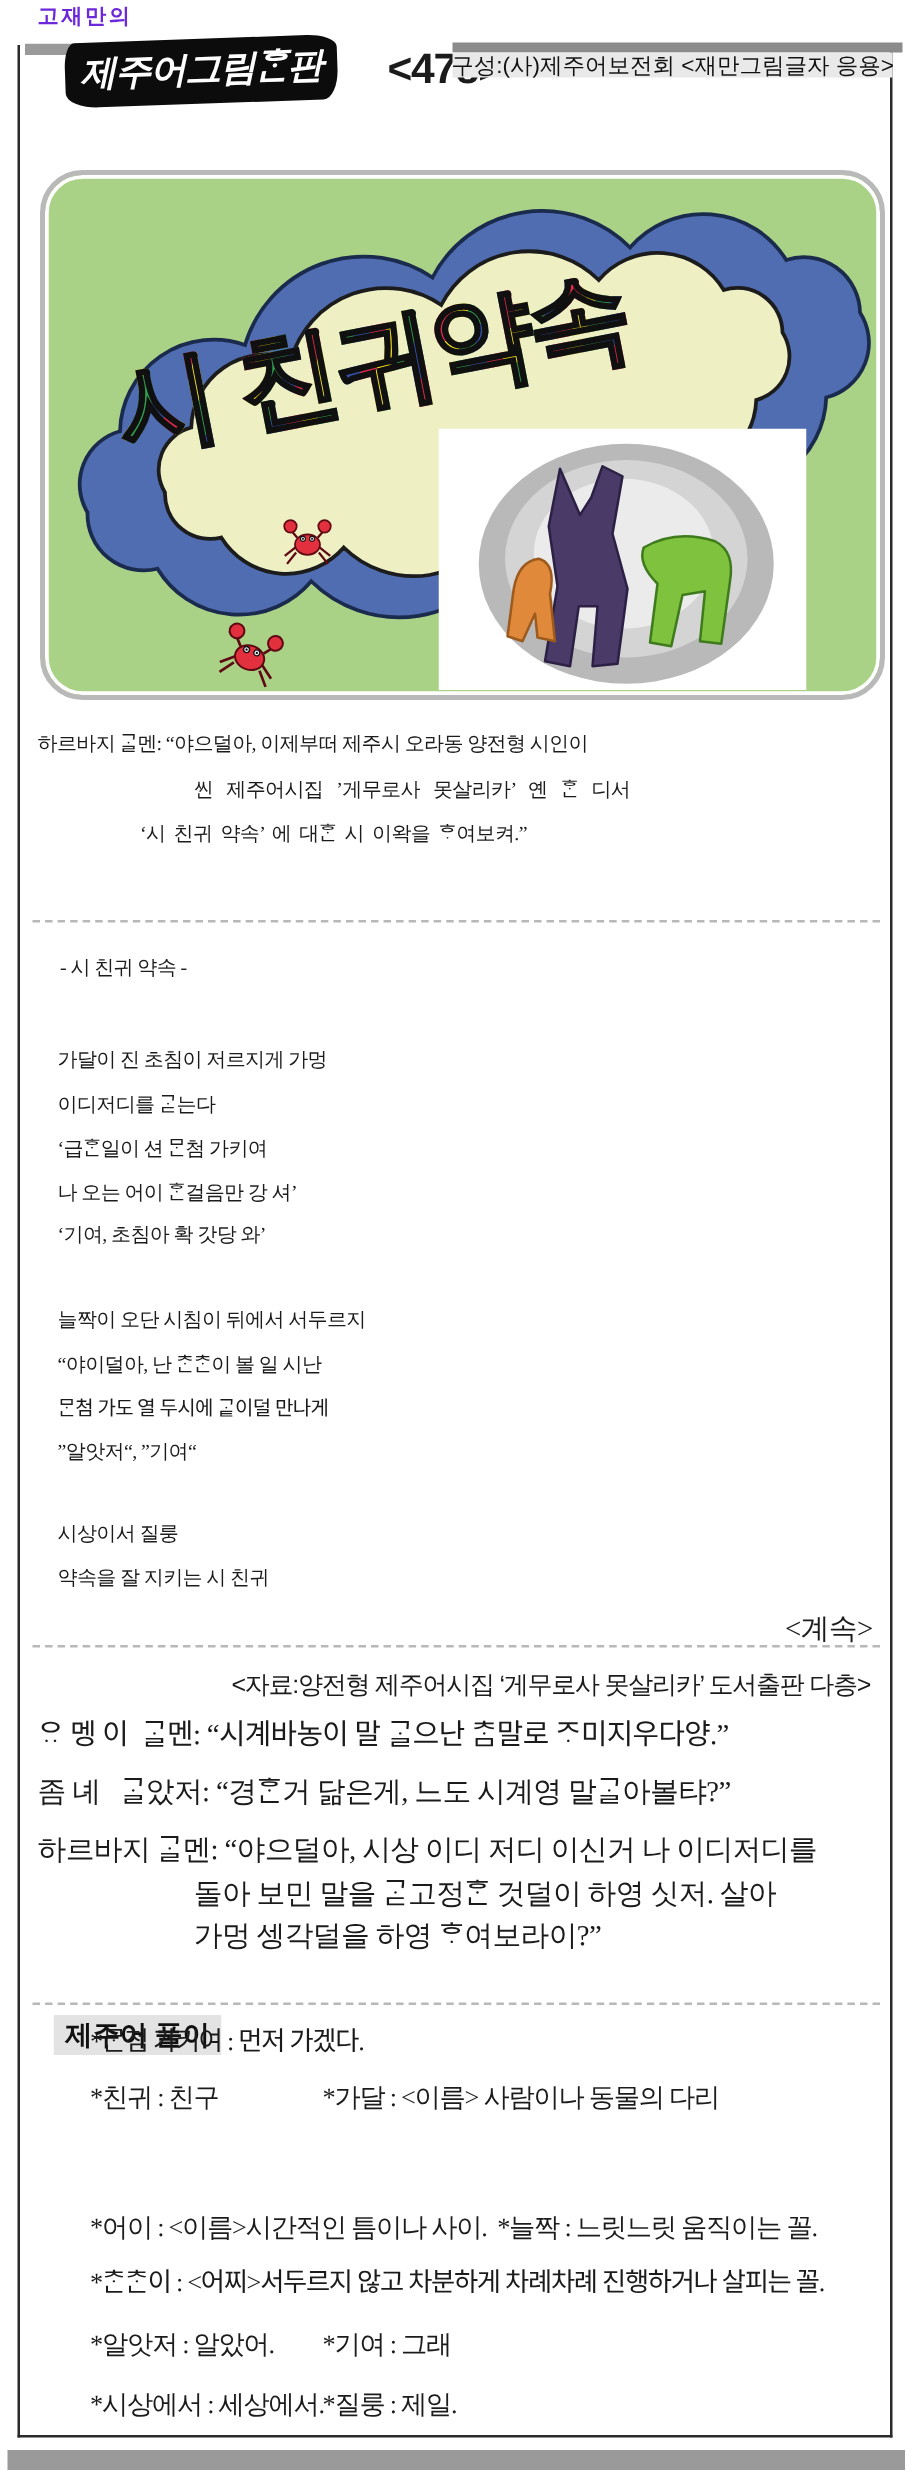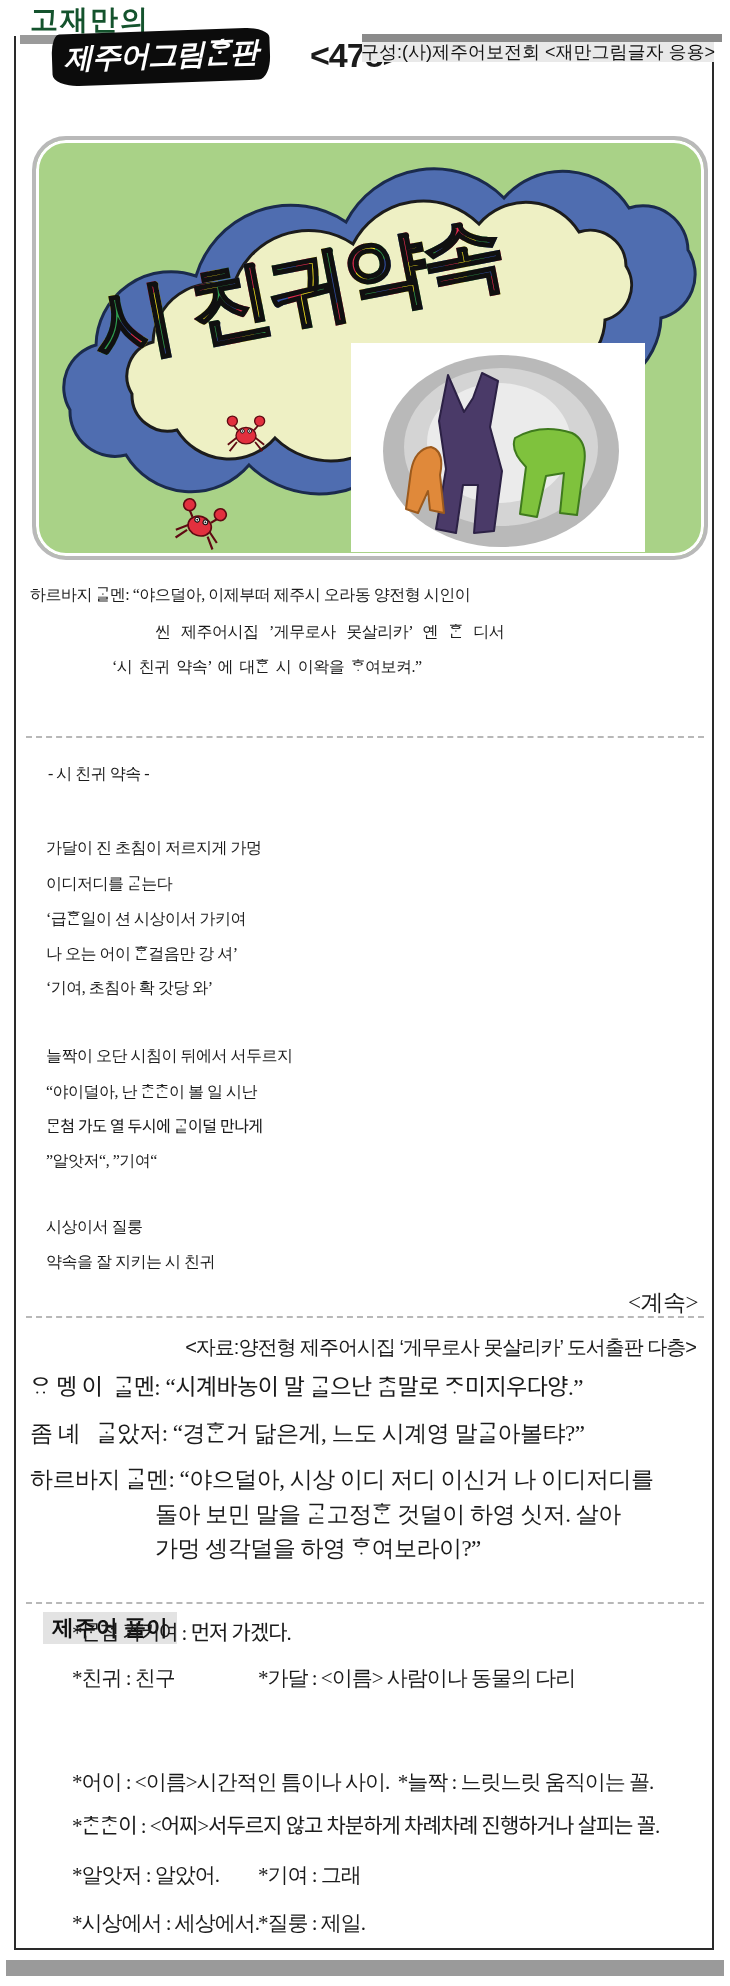--- a/index.html
+++ b/index.html
@@ -9,21 +9,21 @@
   
   .frame-left{position:absolute;left:14px;top:36px;width:2px;height:1914px;background:#2a2a2a;}
   .frame-right{position:absolute;left:712px;top:36px;width:2px;height:1914px;background:#2a2a2a;}
   .frame-bottom{position:absolute;left:14px;top:1948px;width:700px;height:2px;background:#2a2a2a;}
   .shadow-bottom{position:absolute;left:6px;top:1960px;width:718px;height:16px;background:#9a9a9a;}
   .tab-left{position:absolute;left:20px;top:35px;width:64px;height:9px;background:#9a9a9a;}
   .credit-bar{position:absolute;left:362px;top:34px;width:360px;height:8px;background:#8b8b8b;}
 
   
   .author{position:absolute;left:30px;top:1px;font-family:"Liberation Sans",sans-serif;
-          font-weight:bold;font-size:28px;letter-spacing:2px;color:#14532d;}
+          font-weight:bold;font-size:17px;letter-spacing:2px;color:#6d28d9;}
   .logo{position:absolute;left:52px;top:31px;transform:rotate(-2deg);background:#0c0c0c;color:#fff;
         font-family:"Liberation Sans",sans-serif;font-weight:bold;font-style:italic;font-size:29px;
         padding:5px 12px 7px;border-radius:8px 24px 12px 26px / 20px 10px 24px 12px;letter-spacing:-1px;white-space:nowrap;}
   .episode{position:absolute;left:310px;top:36px;font-family:"Liberation Sans",sans-serif;
            font-weight:bold;font-size:34px;letter-spacing:-1px;}
   .credit-box{position:absolute;left:362px;top:42px;width:352px;height:20px;background:#e9e9e9;
               font-family:"Liberation Sans",sans-serif;font-size:18px;display:flex;align-items:center;
               justify-content:center;white-space:nowrap;color:#111;}
 
   
@@ -142,21 +142,21 @@
 
 <div class="tline d1-l1">하르바지 ᄀᆞᆯ멘: “야으덜아, 이제부떠 제주시 오라동 양전형 시인이</div>
 <div class="tline d1-l2">씬 제주어시집 ’게무로사 못살리카’ 옌 ᄒᆞᆫ 디서</div>
 <div class="tline d1-l3">‘시 친귀 약속’ 에 대ᄒᆞᆫ 시 이왁을 ᄒᆞ여보켜.”</div>
 
 <div class="dash dash1"></div>
 
 <div class="tline poem-title">- 시 친귀 약속 -</div>
 <div class="tline pline" style="top:838px">가달이 진 초침이 저르지게 가멍</div>
 <div class="tline pline" style="top:873px">이디저디를 ᄀᆞᆮ는다</div>
-<div class="tline pline" style="top:908px">‘급ᄒᆞᆫ일이 션 시상이서 가키여</div>
+<div class="tline pline" style="top:908px">‘급ᄒᆞᆫ일이 션 ᄆᆞᆫ첨 가키여</div>
 <div class="tline pline" style="top:943px">나 오는 어이 ᄒᆞᆫ걸음만 강 셔’</div>
 <div class="tline pline" style="top:978px">‘기여, 초침아 확 갓당 와’</div>
 
 <div class="tline pline" style="top:1046px">늘짝이 오단 시침이 뒤에서 서두르지</div>
 <div class="tline pline" style="top:1081px">“야이덜아, 난 ᄎᆞᆫᄎᆞᆫ이 볼 일 시난</div>
 <div class="tline pline" style="top:1116px">ᄆᆞᆫ첨 가도 열 두시에 ᄀᆞᇀ이덜 만나게</div>
 <div class="tline pline" style="top:1151px">”알앗저“, ”기여“</div>
 
 <div class="tline pline" style="top:1217px">시상이서 질룽</div>
 <div class="tline pline" style="top:1252px">약속을 잘 지키는 시 친귀</div>

